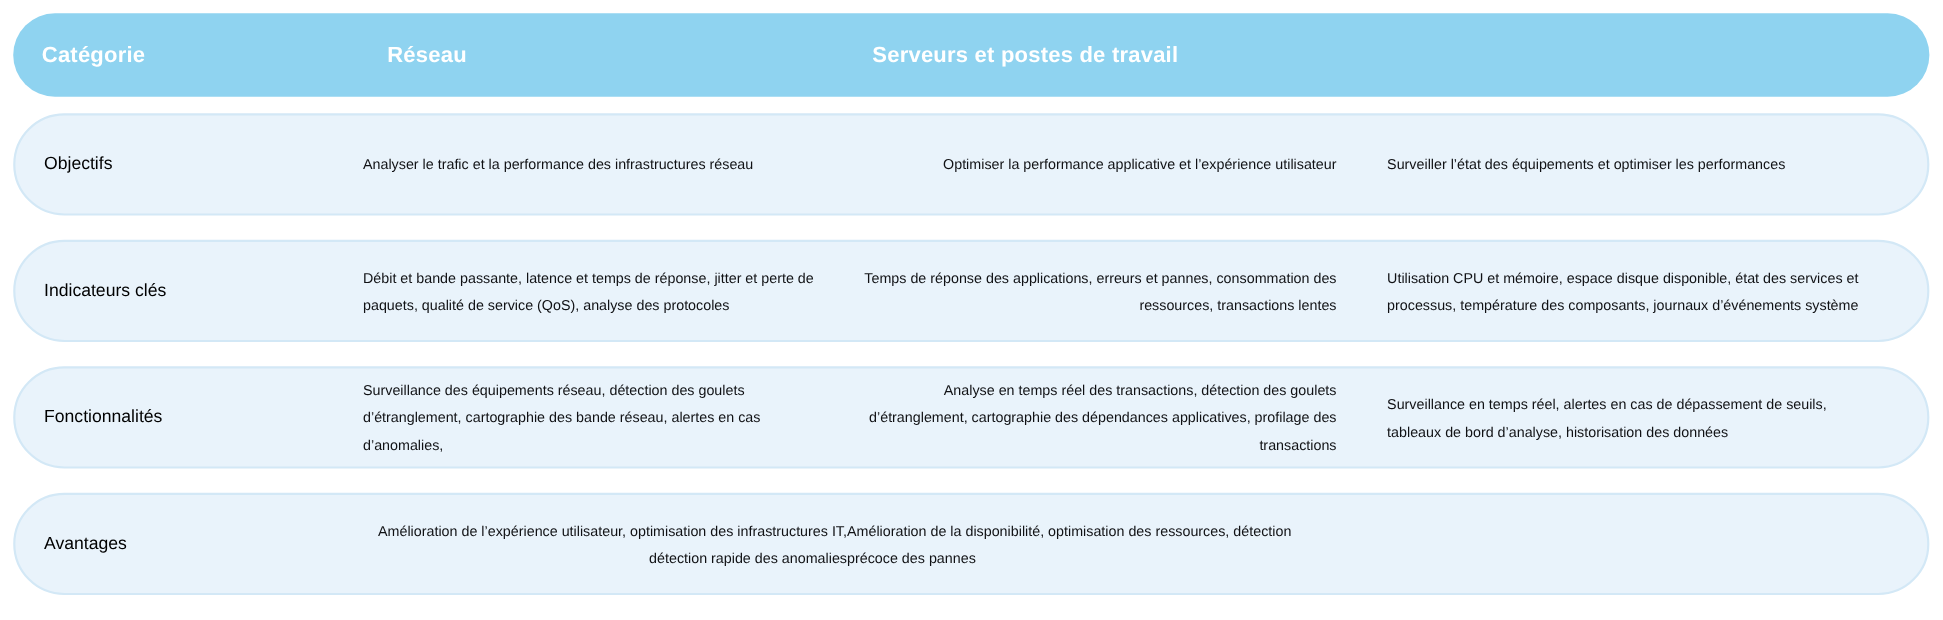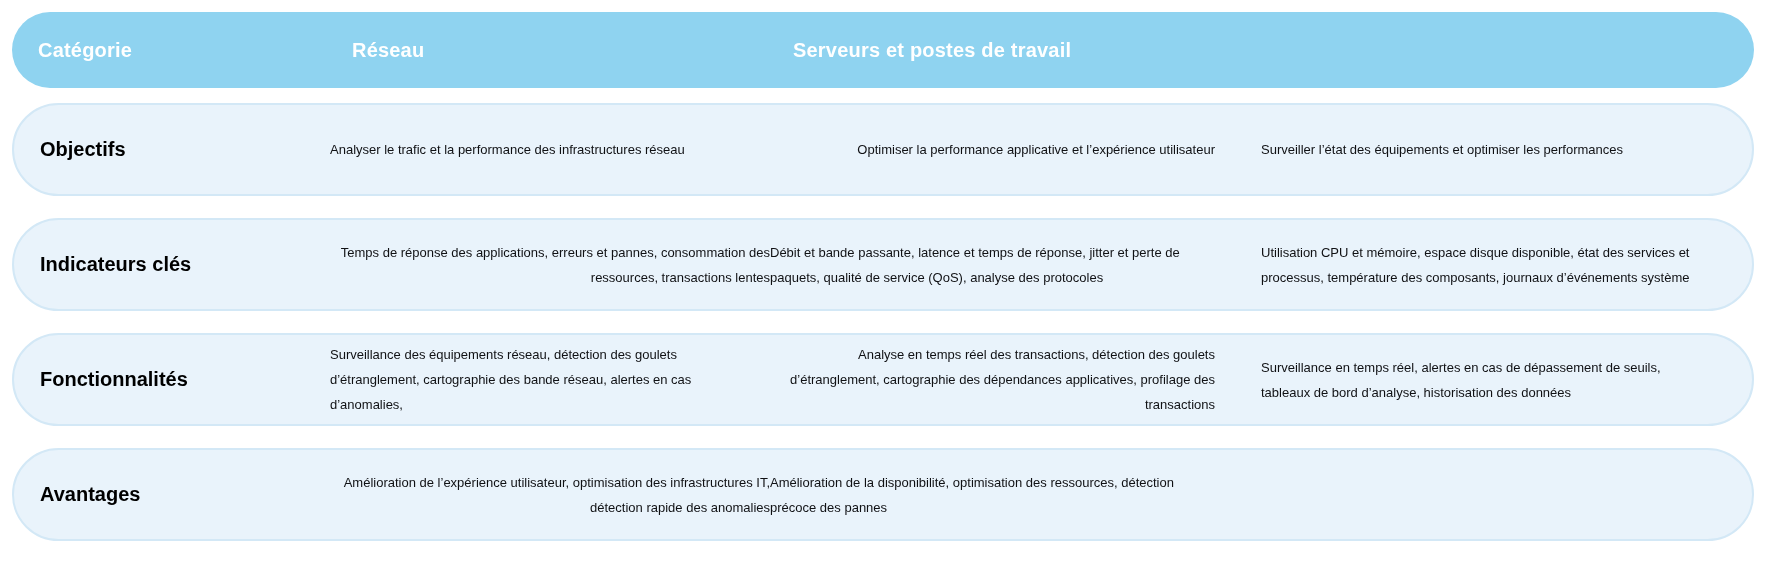--- a/index.html
+++ b/index.html
@@ -50,22 +50,22 @@
   }
   .row.first{margin-top:15px;}
   .row + .row{margin-top:22px;}
   .cell{
     color:var(--body-text);
     font-size:13px;
     line-height:25px;
   }
   .cell.label{
     color:var(--label-text);
-    font-size:20px;
-    font-weight:bold;
+    font-size:16px;
+    font-weight:normal;
   }
   .cell.c2{max-width:420px;}
   .cell.c3{max-width:445px;text-align:right;}
   .cell.c4{max-width:435px;}
 </style>
 </head>
 <body>
 
 <div class="table">
 
@@ -77,22 +77,22 @@
 
   <div class="pill row first">
     <div class="cell label">Objectifs</div>
     <div class="cell c2">Analyser le trafic et la performance des infrastructures réseau</div>
     <div class="cell c3">Optimiser la performance applicative et l’expérience utilisateur</div>
     <div class="cell c4">Surveiller l’état des équipements et optimiser les performances</div>
   </div>
 
   <div class="pill row">
     <div class="cell label">Indicateurs clés</div>
+    <div class="cell c2">Débit et bande passante, latence et temps de réponse, jitter et perte de paquets, qualité de service (QoS), analyse des protocoles</div>
     <div class="cell c3">Temps de réponse des applications, erreurs et pannes, consommation des ressources, transactions lentes</div>
-    <div class="cell c2">Débit et bande passante, latence et temps de réponse, jitter et perte de paquets, qualité de service (QoS), analyse des protocoles</div>
     <div class="cell c4">Utilisation CPU et mémoire, espace disque disponible, état des services et processus, température des composants, journaux d’événements système</div>
   </div>
 
   <div class="pill row">
     <div class="cell label">Fonctionnalités</div>
     <div class="cell c2">Surveillance des équipements réseau, détection des goulets d’étranglement, cartographie des bande réseau, alertes en cas d’anomalies,</div>
     <div class="cell c3">Analyse en temps réel des transactions, détection des goulets d’étranglement, cartographie des dépendances applicatives, profilage des transactions</div>
     <div class="cell c4">Surveillance en temps réel, alertes en cas de dépassement de seuils, tableaux de bord d’analyse, historisation des données</div>
   </div>
 

